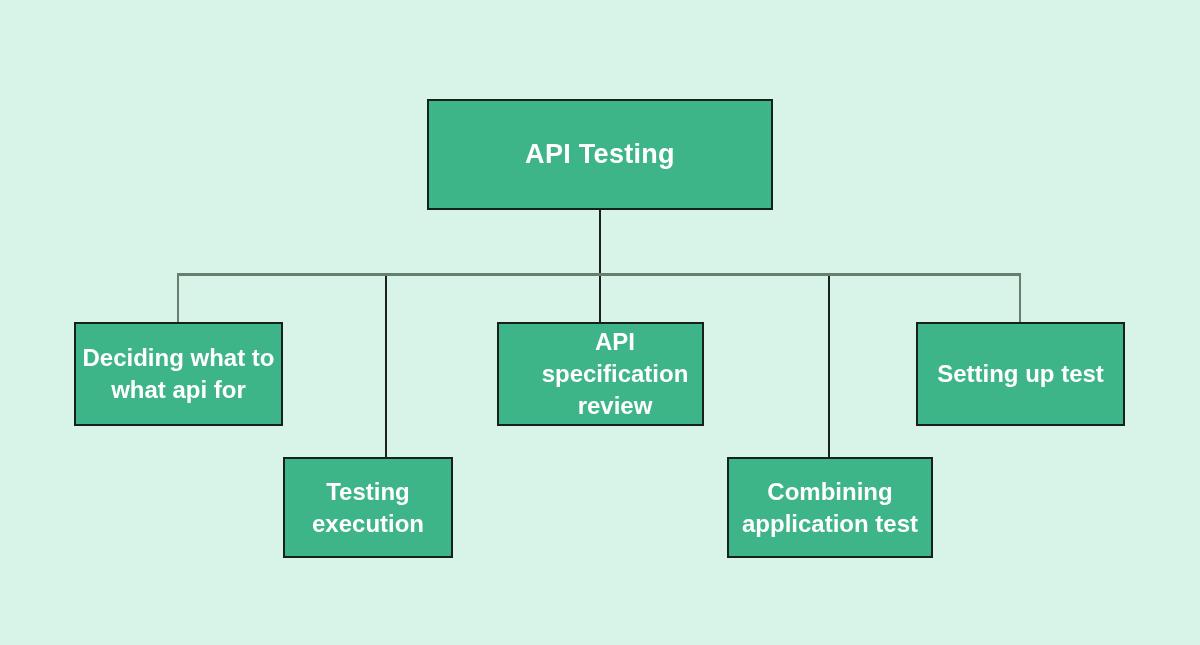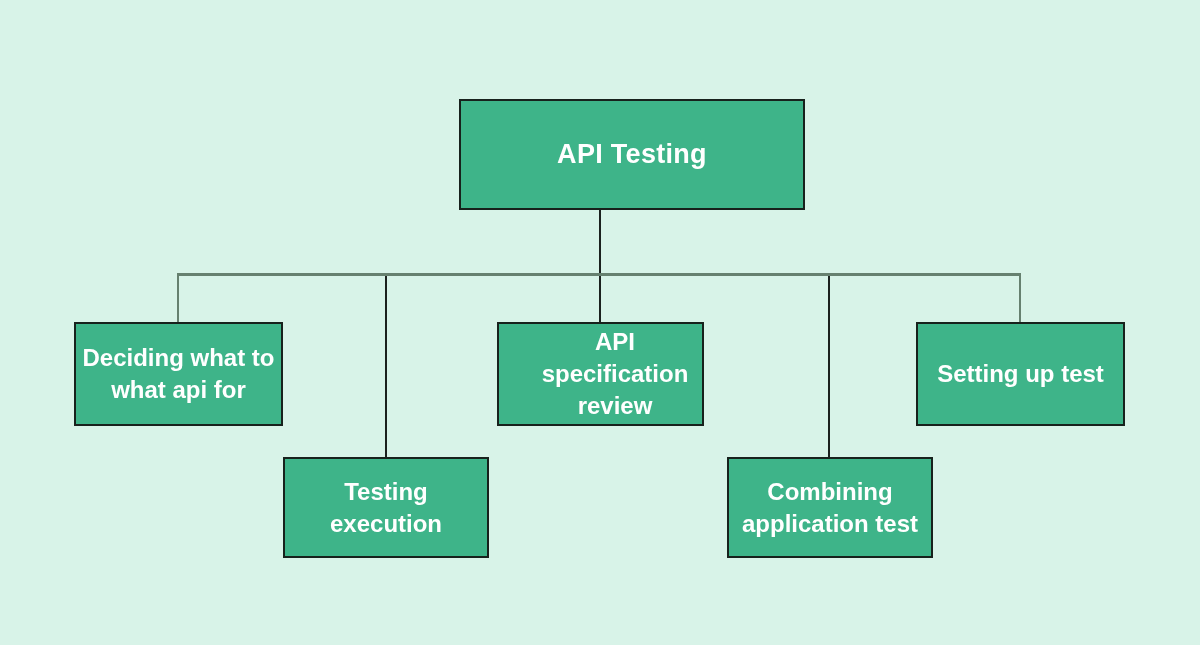--- a/index.html
+++ b/index.html
@@ -28,29 +28,28 @@
     justify-content: center;
     text-align: center;
     box-sizing: border-box;
   }
   .node-root {
     left: 427px; top: 99px;
     width: 346px; height: 111px;
     font-size: 27px;
     font-weight: 700;
     letter-spacing: 0.3px;
-    margin-left: 32px;
   }
   .node-child {
     font-size: 24px;
     font-weight: 700;
     line-height: 32px;
   }
   .node-b1 { left: 74px;  top: 322px; width: 209px; height: 104px; }
-  .node-b2 { left: 283px; top: 457px; width: 206px; height: 101px; }
+  .node-b2 { left: 283px; top: 457px; width: 170px; height: 101px; }
   .node-b3 { left: 497px; top: 322px; width: 207px; height: 104px; padding-left: 29px; }
   .node-b4 { left: 727px; top: 457px; width: 206px; height: 101px; }
   .node-b5 { left: 916px; top: 322px; width: 209px; height: 104px; align-items: center; }
   .conn-h {
     position: absolute;
     height: 3px;
     background: var(--connector-horizontal, #66806f);
   }
   .conn-v {
     position: absolute;

